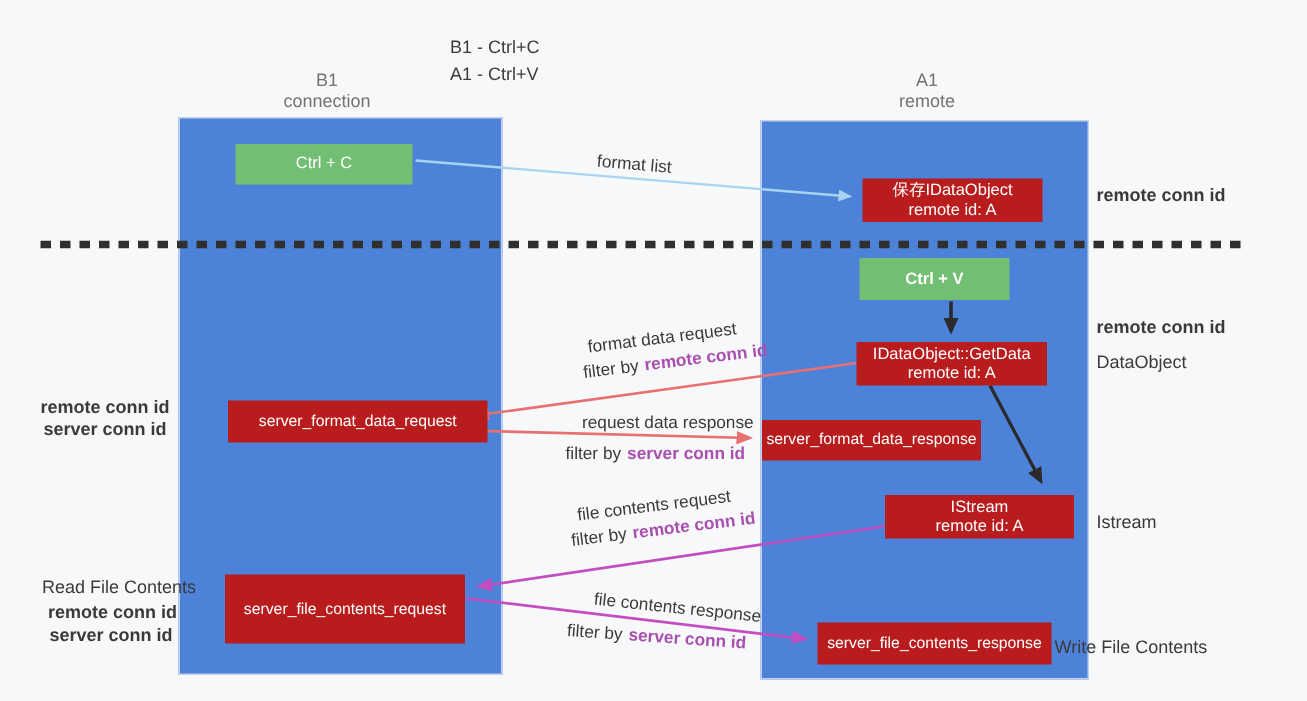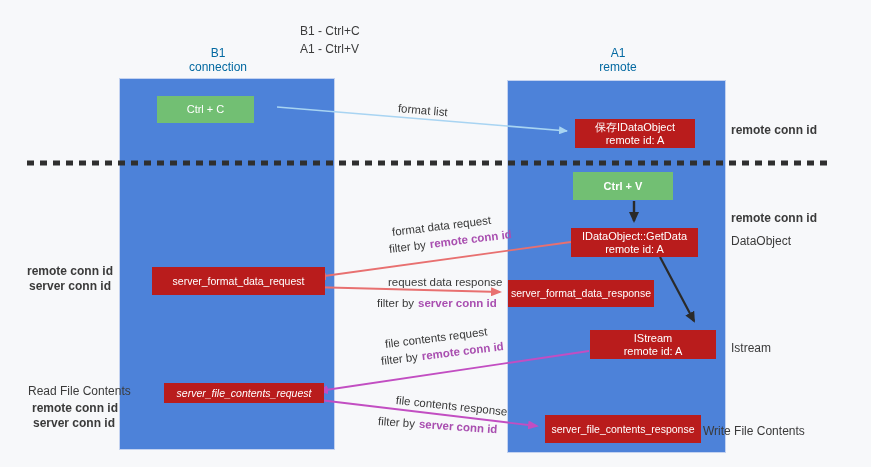--- a/index.html
+++ b/index.html
@@ -9,21 +9,21 @@
     width:871px;height:467px;position:relative;overflow:hidden;
     color:#3a3a3a;
   }
   .canvas{position:absolute;left:0;top:0;width:871px;height:467px;}
   .title{
     position:absolute;left:300px;top:8px;width:300px;
     font-size:12px;line-height:18px;color:#3c3c3c;margin-top:14px;
   }
   .col-header{
     position:absolute;width:160px;text-align:center;
-    font-size:12px;line-height:14px;color:#0369a1;
+    font-size:12px;line-height:14px;color:#737373;
   }
   .lifeline{
     position:absolute;background:#4d82d9;border:1px solid #c3d2f0;
     box-sizing:border-box;
   }
   .box{
     position:absolute;display:flex;flex-direction:column;
     align-items:center;justify-content:center;
     color:#ffffff;font-size:11px;line-height:13px;text-align:center;
     box-sizing:border-box;white-space:nowrap;
@@ -92,21 +92,21 @@
 
     <line x1="571" y1="242" x2="317" y2="277" stroke="#e87070" stroke-width="1.8" marker-end="url(#mRed)"></line>
 
     <line x1="310" y1="287" x2="500" y2="292" stroke="#e87070" stroke-width="1.8" marker-end="url(#mRed)"></line>
 
     <line x1="589" y1="351" x2="319" y2="391" stroke="#c24ec2" stroke-width="1.8" marker-end="url(#mMag)"></line>
 
     <line x1="311" y1="399" x2="537" y2="426" stroke="#c24ec2" stroke-width="1.8" marker-end="url(#mMag)"></line>
   </svg>
 
-  <div class="box green" style="left:157px;top:96px;width:97px;height:27px;">
+  <div class="box green" style="left:157px;top:96px;width:118px;height:27px;">
     <div>Ctrl + C</div>
   </div>
 
   <div class="box orange" style="left:575px;top:119px;width:120px;height:29px;">
     <div>保存IDataObject</div>
     <div>remote id: A</div>
   </div>
 
   <div class="box green" style="left:573px;top:172px;width:100px;height:28px;font-weight:bold;">
     <div>Ctrl + V</div>
@@ -123,21 +123,21 @@
 
   <div class="box orange" style="left:508px;top:280px;width:146px;height:27px;">
     <div class="small">server_format_data_response</div>
   </div>
 
   <div class="box orange" style="left:590px;top:330px;width:126px;height:29px;">
     <div>IStream</div>
     <div>remote id: A</div>
   </div>
 
-  <div class="box orange" style="left:164px;top:383px;width:160px;height:20px;font-style:italic;">
+  <div class="box orange" style="left:150px;top:383px;width:160px;height:46px;">
     <div class="small">server_file_contents_request</div>
   </div>
 
   <div class="box orange" style="left:545px;top:415px;width:156px;height:28px;">
     <div class="small">server_file_contents_response</div>
   </div>
 
   <div class="note" style="left:398px;top:102px;transform:rotate(5deg);">format list</div>
 
   <div class="note" style="left:392px;top:226px;transform:rotate(-7deg);">format data request</div>

